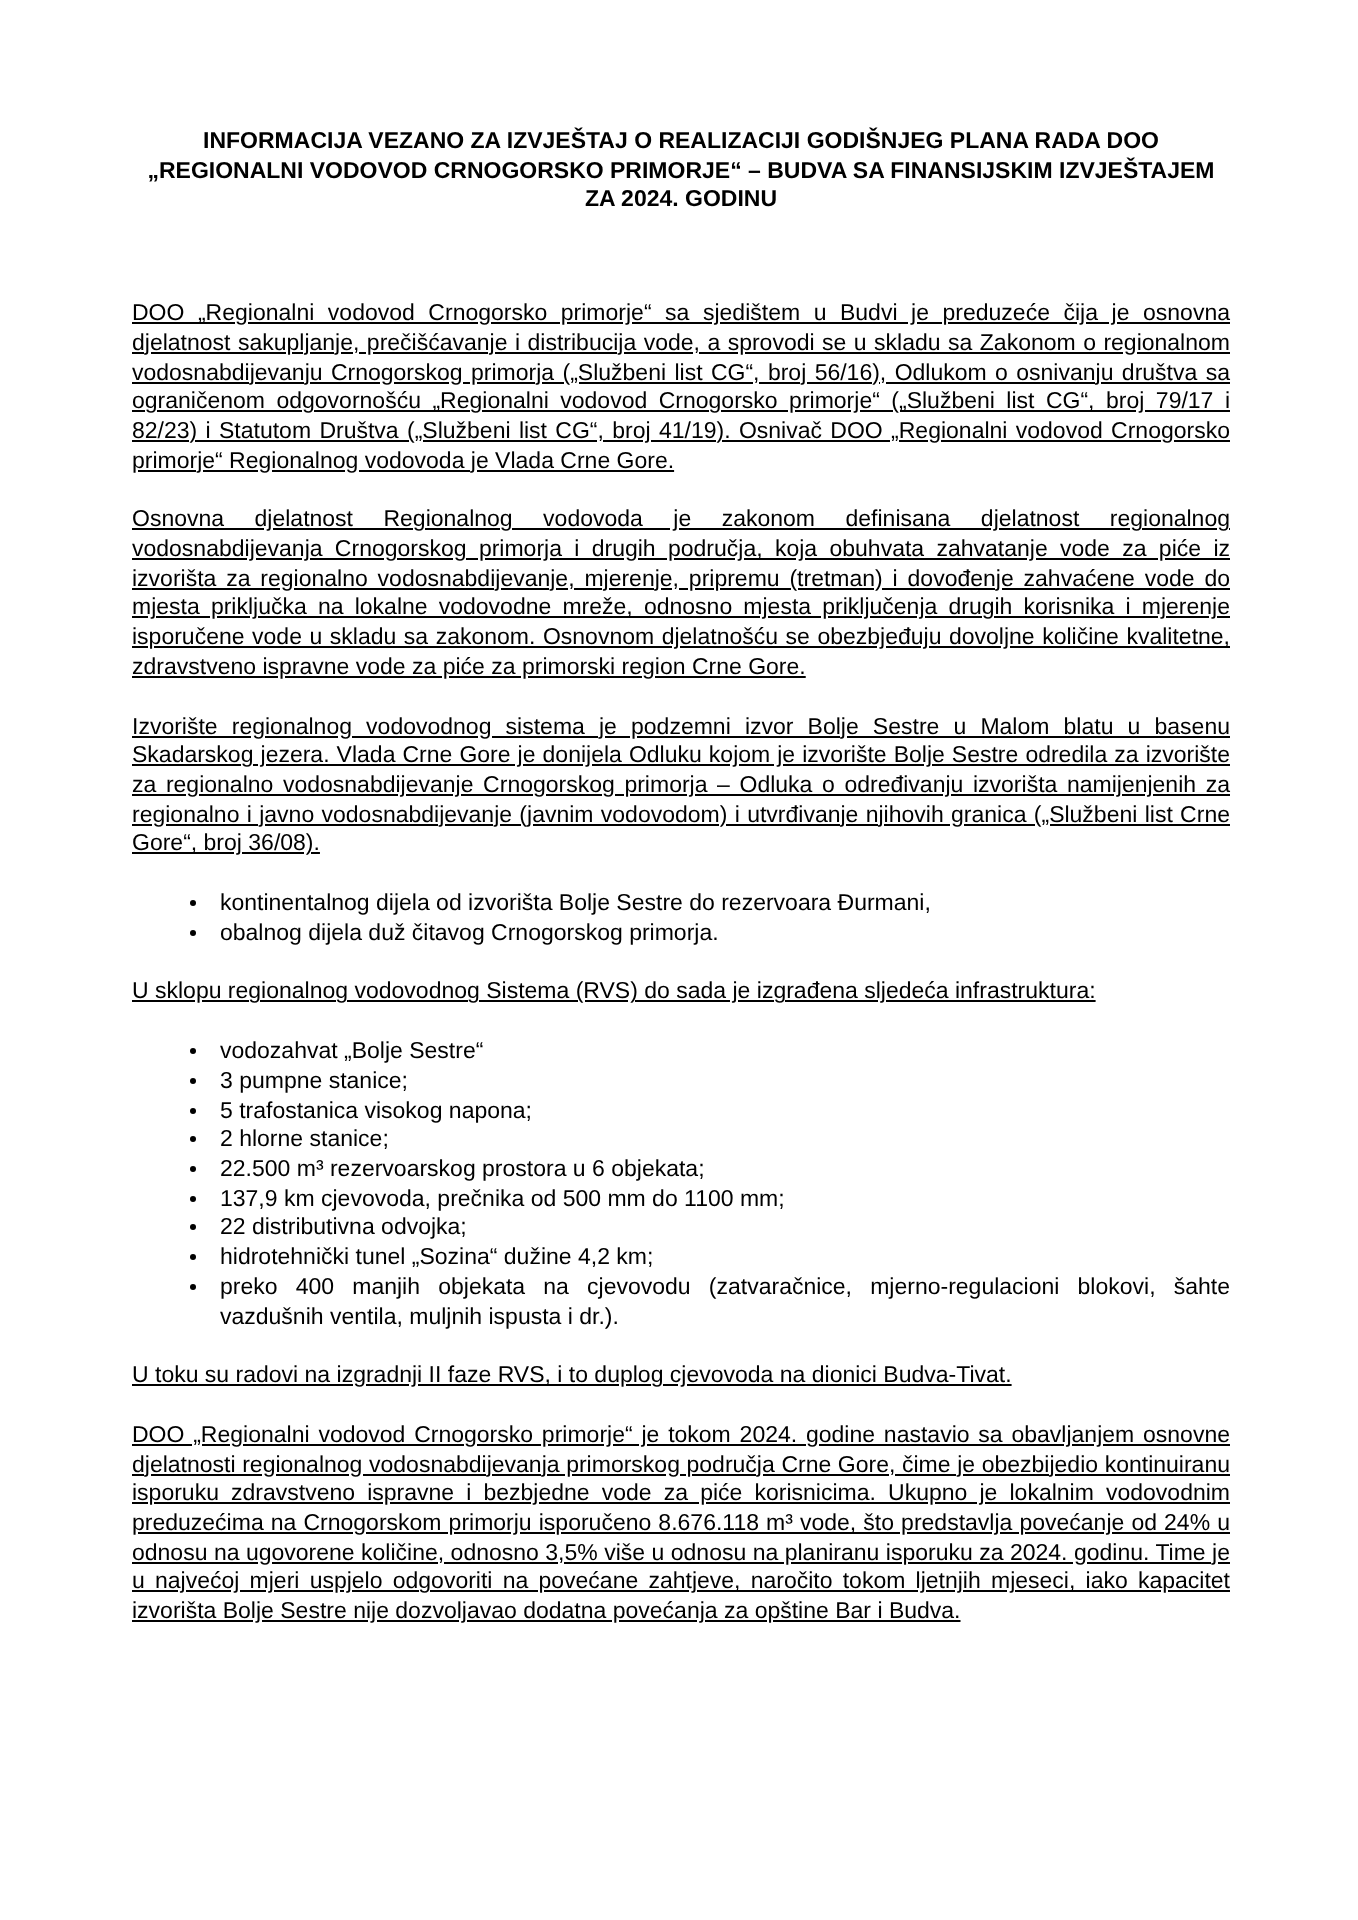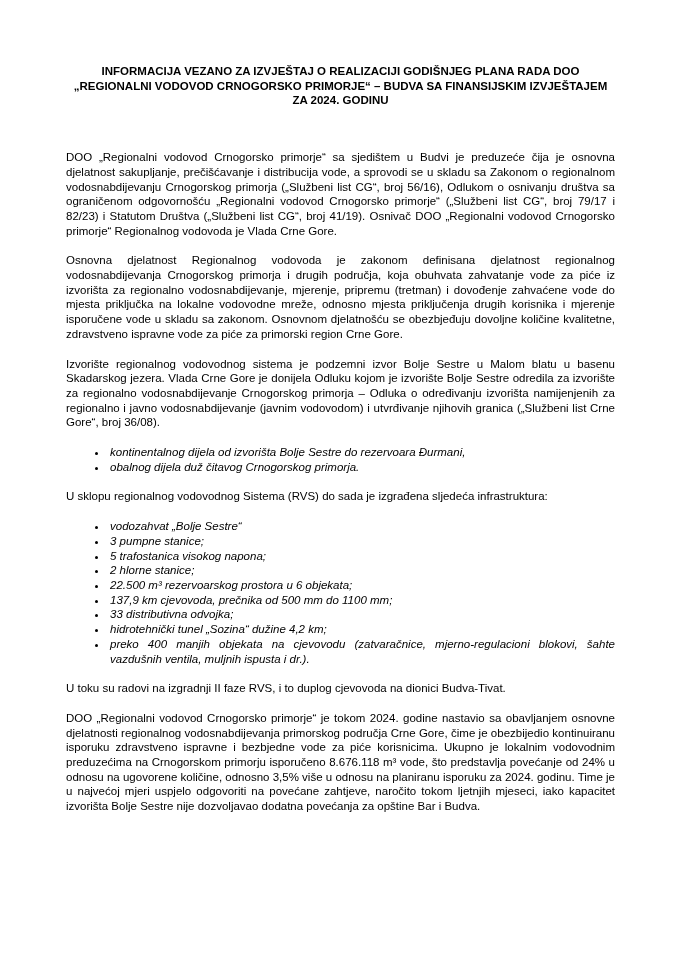--- a/index.html
+++ b/index.html
@@ -22,30 +22,30 @@
     overflow: hidden;
   }
   .doc-title {
     font-weight: bold;
     text-align: center;
     margin: 0 4px 42px 4px;
   }
   .para {
     margin: 0 0 15px 0;
     text-align: justify;
+    text-decoration: underline;
   }
   ul.bullets {
     margin: 0 0 15px 0;
     padding: 0 0 0 42px;
     list-style: disc outside;
     text-align: justify;
   }
   ul.bullets li {
     padding-left: 2px;
-    font-style: italic;
   }
 </style>
 </head>
 <body>
 
 <div class="page">
 
   <div class="doc-title">INFORMACIJA VEZANO ZA IZVJEŠTAJ O REALIZACIJI GODIŠNJEG PLANA RADA DOO „REGIONALNI VODOVOD CRNOGORSKO PRIMORJE“ – BUDVA SA FINANSIJSKIM IZVJEŠTAJEM ZA 2024. GODINU</div>
 
   <p class="para">DOO „Regionalni vodovod Crnogorsko primorje“ sa sjedištem u Budvi je preduzeće čija je osnovna djelatnost sakupljanje, prečišćavanje i distribucija vode, a sprovodi se u skladu sa Zakonom o regionalnom vodosnabdijevanju Crnogorskog primorja („Službeni list CG“, broj 56/16), Odlukom o osnivanju društva sa ograničenom odgovornošću „Regionalni vodovod Crnogorsko primorje“ („Službeni list CG“, broj 79/17 i 82/23) i Statutom Društva („Službeni list CG“, broj 41/19). Osnivač DOO „Regionalni vodovod Crnogorsko primorje“ Regionalnog vodovoda je Vlada Crne Gore.</p>
@@ -62,21 +62,21 @@
 
   <p class="para">U sklopu regionalnog vodovodnog Sistema (RVS) do sada je izgrađena sljedeća infrastruktura:</p>
 
   <ul class="bullets">
     <li>vodozahvat „Bolje Sestre“</li>
     <li>3 pumpne stanice;</li>
     <li>5 trafostanica visokog napona;</li>
     <li>2 hlorne stanice;</li>
     <li>22.500 m³ rezervoarskog prostora u 6 objekata;</li>
     <li>137,9 km cjevovoda, prečnika od 500 mm do 1100 mm;</li>
-    <li>33 distributivna odvojka;</li>
+    <li>22 distributivna odvojka;</li>
     <li>hidrotehnički tunel „Sozina“ dužine 4,2 km;</li>
     <li>preko 400 manjih objekata na cjevovodu (zatvaračnice, mjerno-regulacioni blokovi, šahte vazdušnih ventila, muljnih ispusta i dr.).</li>
   </ul>
 
   <p class="para">U toku su radovi na izgradnji II faze RVS, i to duplog cjevovoda na dionici Budva-Tivat.</p>
 
   <p class="para">DOO „Regionalni vodovod Crnogorsko primorje“ je tokom 2024. godine nastavio sa obavljanjem osnovne djelatnosti regionalnog vodosnabdijevanja primorskog područja Crne Gore, čime je obezbijedio kontinuiranu isporuku zdravstveno ispravne i bezbjedne vode za piće korisnicima. Ukupno je lokalnim vodovodnim preduzećima na Crnogorskom primorju isporučeno 8.676.118 m³ vode, što predstavlja povećanje od 24% u odnosu na ugovorene količine, odnosno 3,5% više u odnosu na planiranu isporuku za 2024. godinu. Time je u najvećoj mjeri uspjelo odgovoriti na povećane zahtjeve, naročito tokom ljetnjih mjeseci, iako kapacitet izvorišta Bolje Sestre nije dozvoljavao dodatna povećanja za opštine Bar i Budva.</p>
 
 </div>
 

